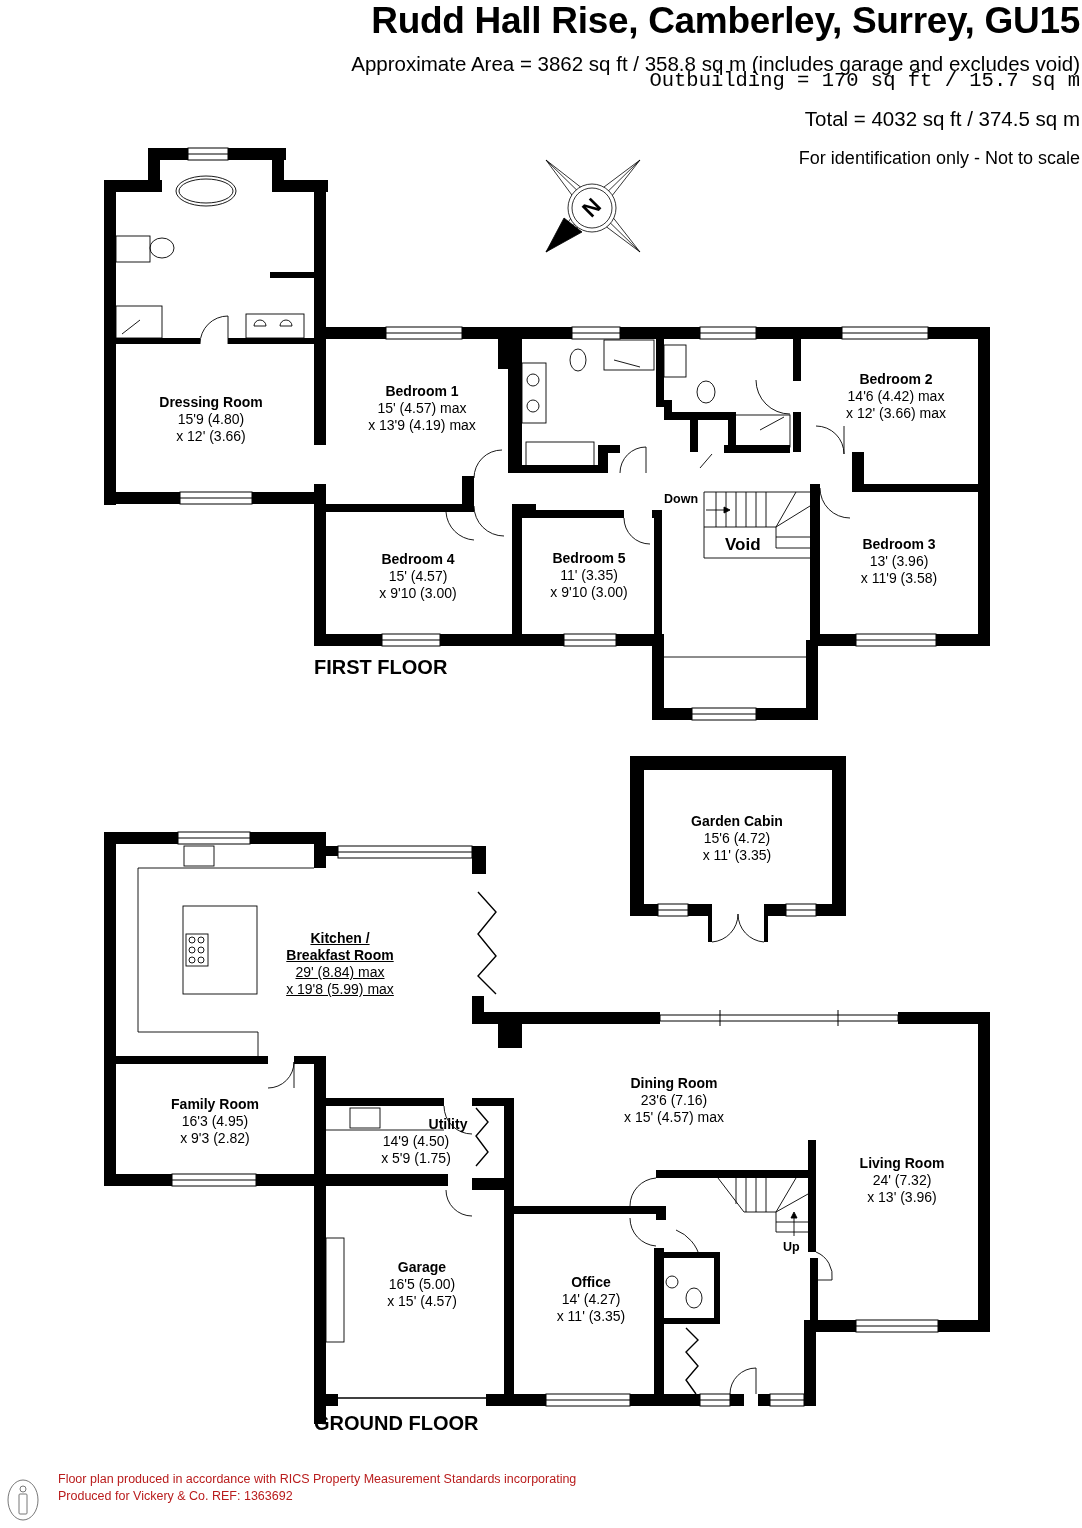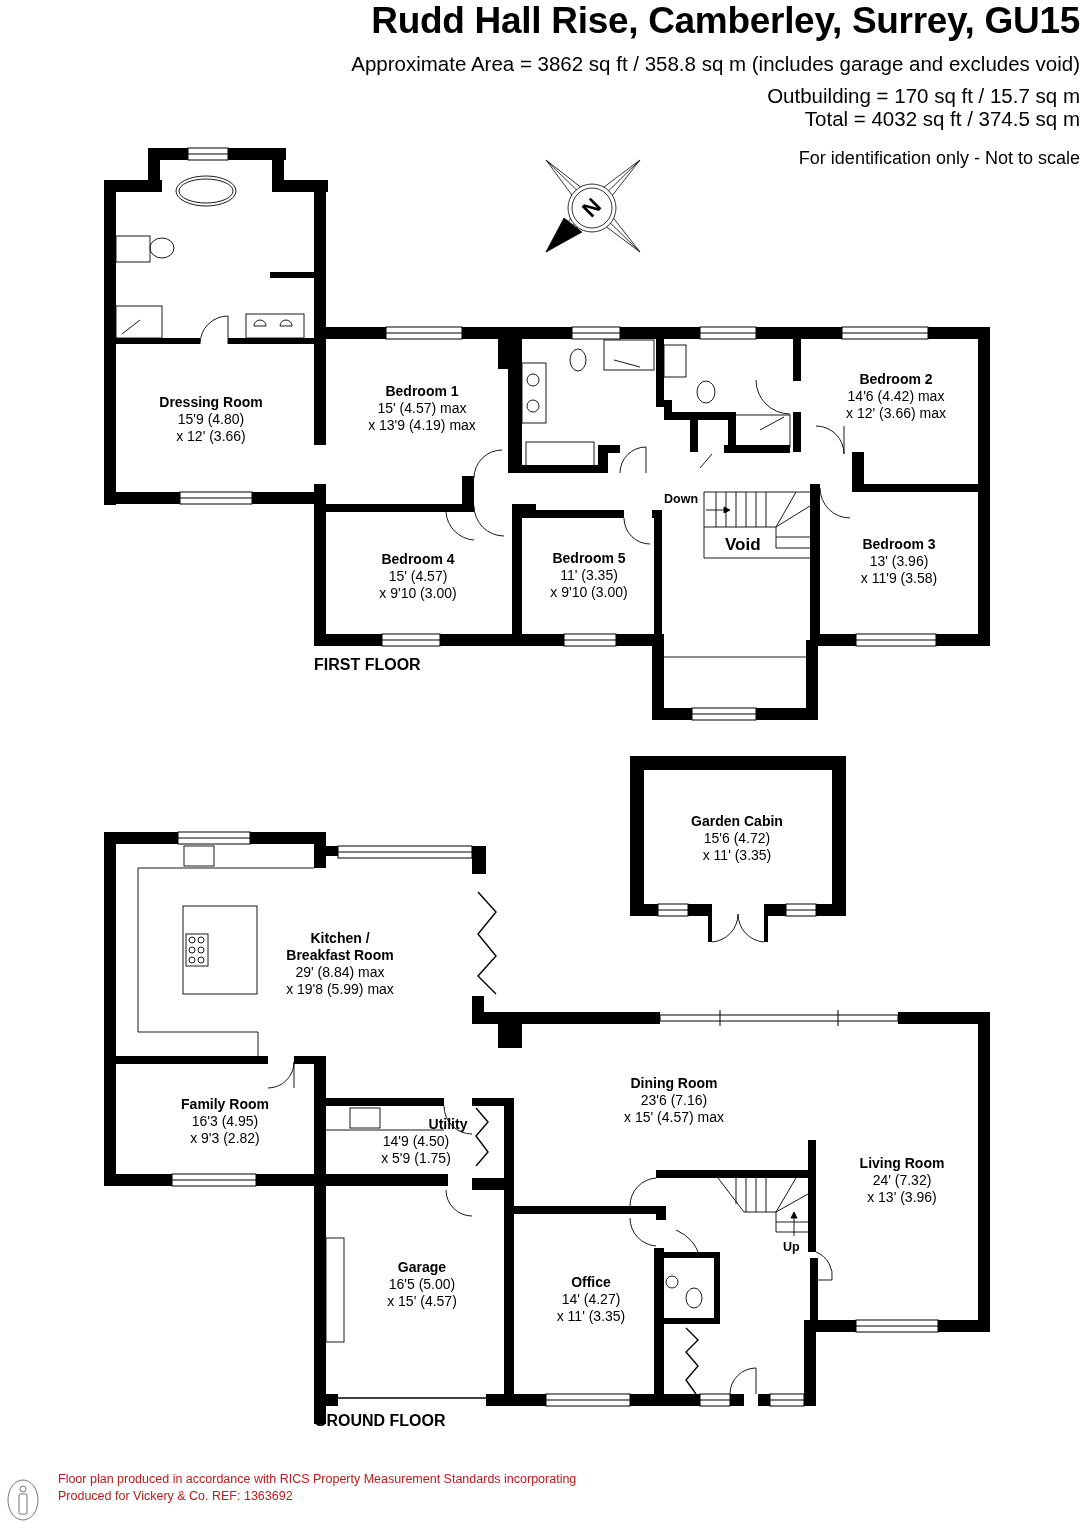--- a/index.html
+++ b/index.html
@@ -1,28 +1,28 @@
 <!DOCTYPE html>
 <html><head>
 <meta charset="utf-8">
 <style>
   html, body { margin:0; padding:0; background:#ffffff; }
   body { width:1082px; height:1528px; position:relative; overflow:hidden; font-family:"Liberation Sans", sans-serif; color:#000; }
   .hdr { position:absolute; right:2px; text-align:right; white-space:nowrap; }
   .title { top:0px; font-size:37px; font-weight:bold; letter-spacing:-0.3px; }
   .area { font-size:20.5px;text-align:center; }
   .area1 { top:52px; }
-  .area2 { top:84px; }
+  .area2 { top:69px;font-family:Liberation Mono, monospace; }
   .area3 { top:107px; }
   .note { top:148px; font-size:18px; }
   svg.plan { position:absolute; left:0; top:0; }
   .lbl { position:absolute; text-align:center; white-space:nowrap; transform:translateX(-50%); line-height:17px; font-size:14px; }
   .lbl .nm { font-weight:bold; display:block; }
   .lbl .dm { display:block; }
-  .floor { position:absolute; font-weight:bold; font-size:16px; }
+  .floor { position:absolute; font-weight:bold; font-size:20px; }
   .small { position:absolute; font-weight:bold; font-size:12.5px; }
   .void { position:absolute; font-weight:bold; font-size:17px; }
   .footer { position:absolute; left:58px; top:1471px; font-size:12.5px; line-height:16.5px; color:#b91c1c; }
   .ficon { position:absolute; left:6px; top:1478px; width:34px; height:44px; }
 </style>
 </head>
 <body>
 
 <div class="hdr title">Rudd Hall Rise, Camberley, Surrey, GU15</div>
 <div class="hdr area area1">Approximate Area = 3862 sq ft / 358.8 sq m (includes garage and excludes void)</div>
@@ -342,27 +342,27 @@
 <div class="small" style="left:664px;top:492px;">Down</div>
 <div class="void" style="left:725px;top:535px;">Void</div>
 <div class="floor" style="left:314px;top:656px;">FIRST FLOOR</div>
 
 <div class="lbl" style="left:737px;top:813px;">
   <span class="nm">Garden Cabin</span>
   <span class="dm">15'6 (4.72)</span>
   <span class="dm">x 11' (3.35)</span>
 </div>
 
-<div class="lbl" style="left:340px;top:930px;">
+<div class="lbl" style="left:340px;top:930px;text-decoration:underline;">
   <span class="nm">Kitchen /</span>
   <span class="nm">Breakfast Room</span>
   <span class="dm">29' (8.84) max</span>
   <span class="dm">x 19'8 (5.99) max</span>
 </div>
-<div class="lbl" style="left:215px;top:1096px;margin-left:10px;">
+<div class="lbl" style="left:215px;top:1096px;">
   <span class="nm">Family Room</span>
   <span class="dm">16'3 (4.95)</span>
   <span class="dm">x 9'3 (2.82)</span>
 </div>
 <div class="lbl" style="left:416px;top:1116px;">
   <span class="nm" style="margin-left:64px;">Utility</span>
   <span class="dm">14'9 (4.50)</span>
   <span class="dm">x 5'9 (1.75)</span>
 </div>
 <div class="lbl" style="left:648px;top:1075px;margin-left:26px;">

